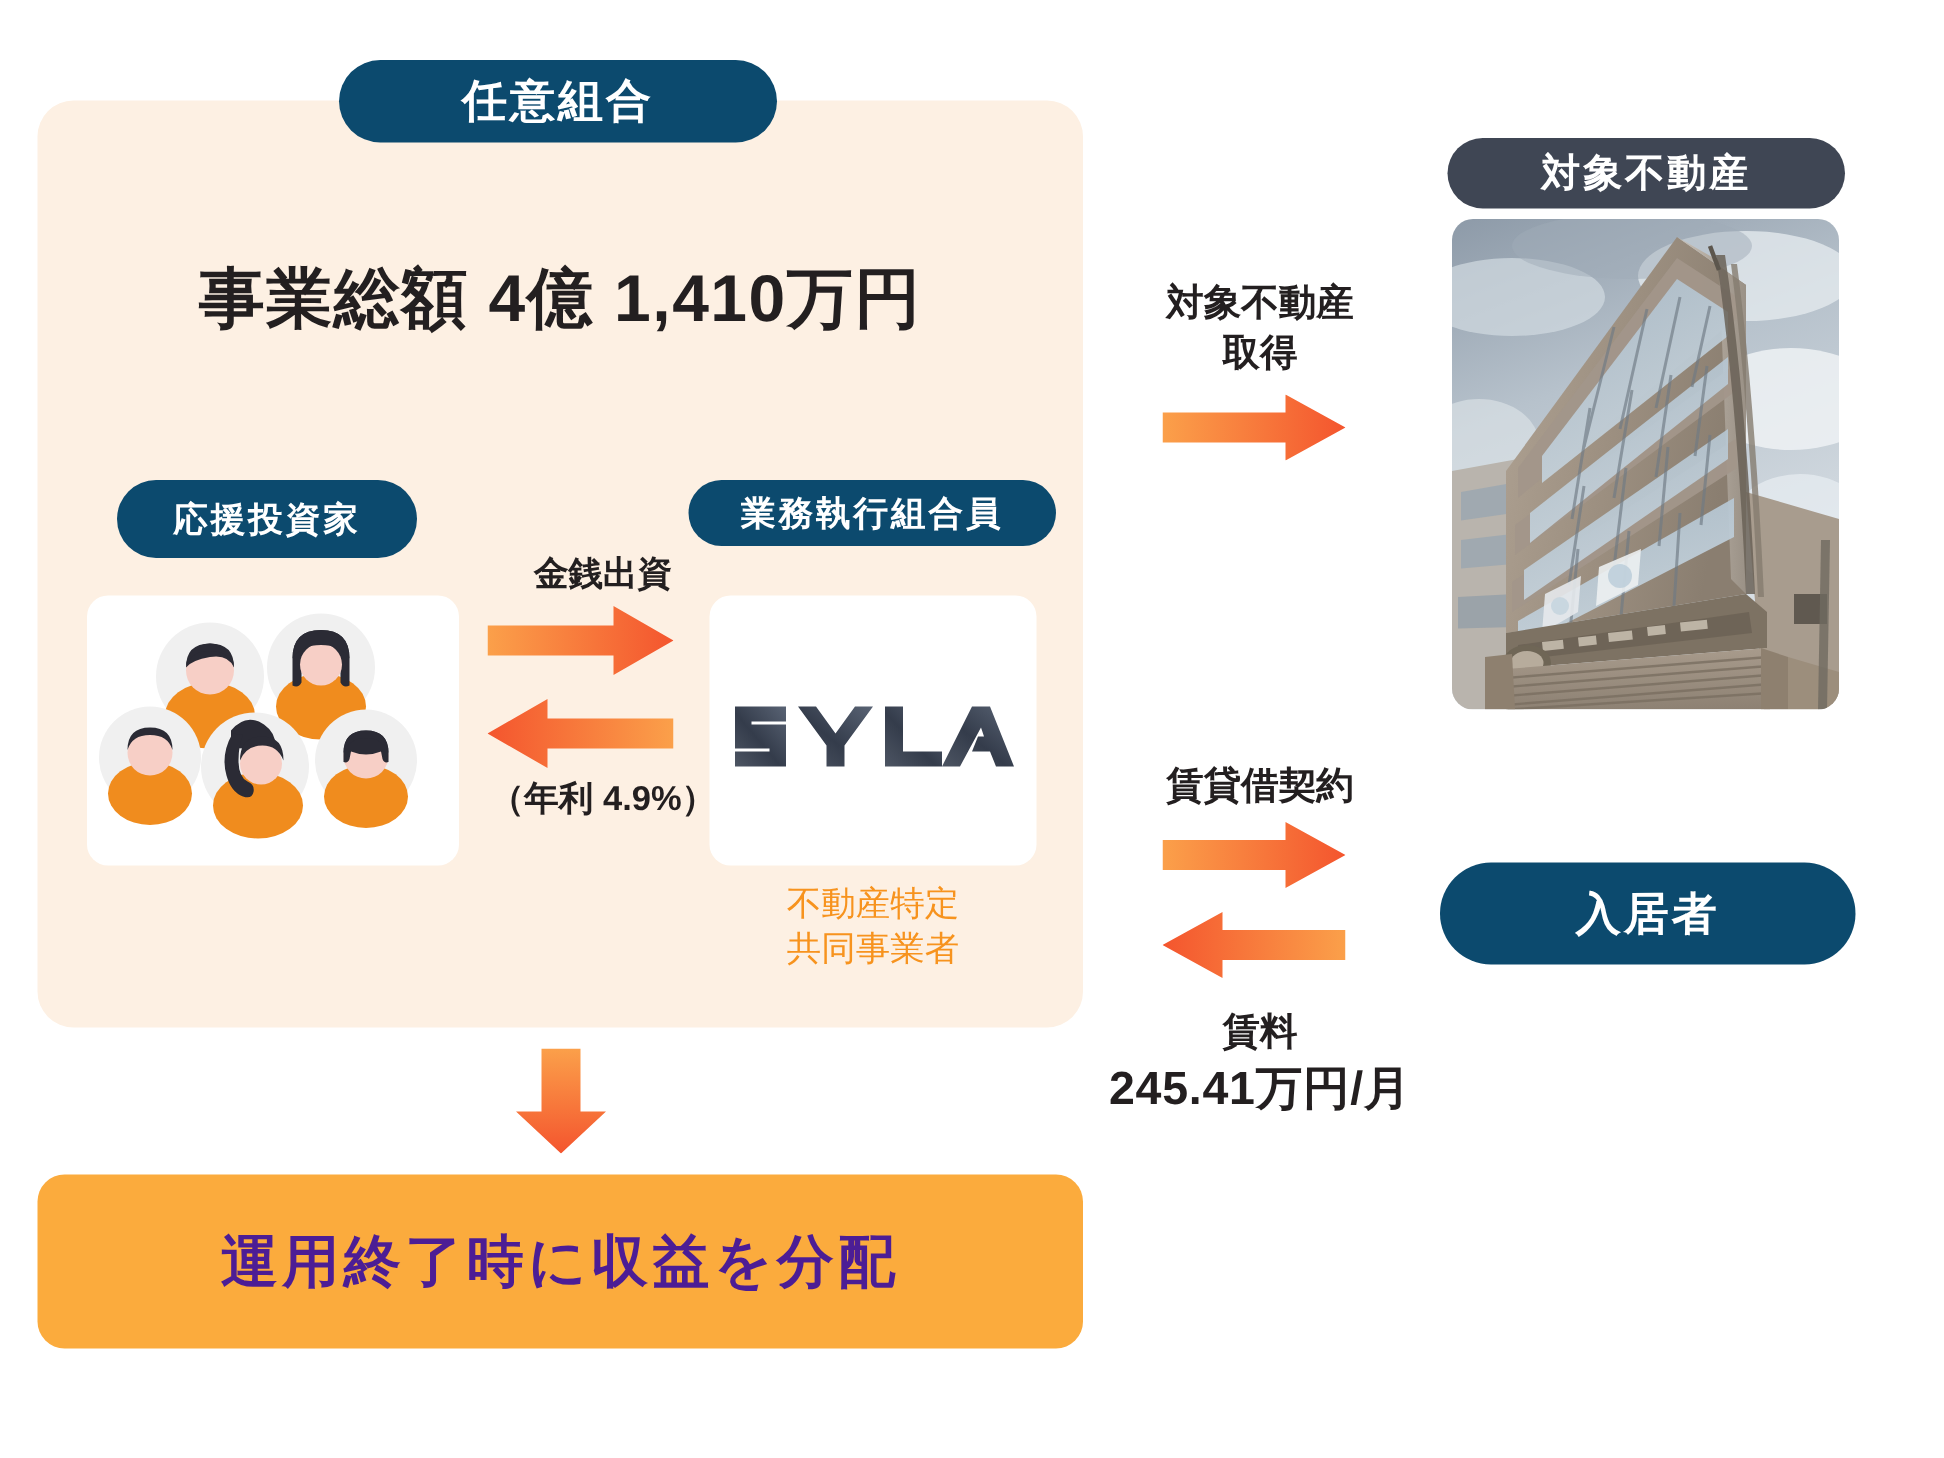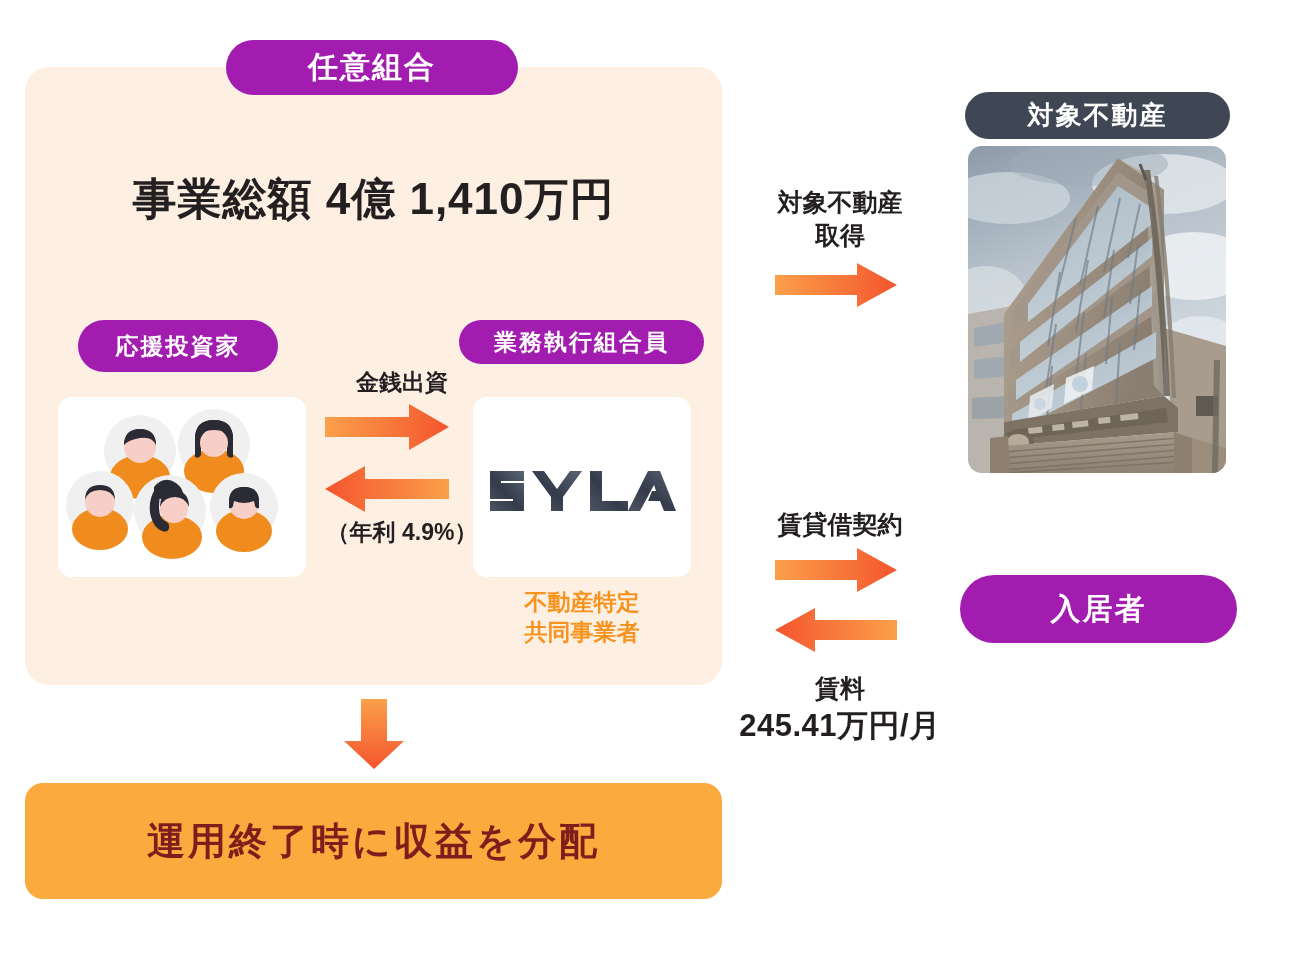--- a/index.html
+++ b/index.html
@@ -36,21 +36,21 @@
     display: flex;
     align-items: center;
     justify-content: center;
     border-radius: 999px;
     color: #ffffff;
     font-weight: bold;
     letter-spacing: 2px;
     white-space: nowrap;
     box-sizing: border-box;
   }
-  .pill-orange { background: #a21caf; }
+  .pill-orange { background: #0c4a6e; }
   .pill-dark   { background: #3f4654; }
 
   #partnership-badge {
     left: 226px; top: 40px;
     width: 292px; height: 55px;
     font-size: 30px;
   }
   #investor-badge {
     left: 78px; top: 320px;
     width: 200px; height: 52px;
@@ -152,21 +152,21 @@
     width: 250px;
     font-size: 31px;
     font-weight: bold;
     letter-spacing: 0.5px;
   }
   #provider-caption {
     left: 473px; top: 588px;
     width: 218px;
     text-align: center;
     font-size: 23px;
-    font-weight: bold;
+    font-weight: normal;
     color: #f7931e;
     line-height: 1.3;
   }
 
   
   #arrow-capital    { left: 325px; top: 404px; }
   #arrow-distribute { left: 325px; top: 466px; }
   #arrow-acquire    { left: 775px; top: 263px; }
   #arrow-lease      { left: 775px; top: 548px; }
   #arrow-rent       { left: 775px; top: 608px; }
@@ -182,21 +182,21 @@
 
   
   #payout-banner {
     left: 25px; top: 783px;
     width: 697px; height: 116px;
     background: #fbab3d;
     border-radius: 18px;
     display: flex;
     align-items: center;
     justify-content: center;
-    color: #7f1d1d;
+    color: #4c1d95;
     font-size: 38px;
     font-weight: bold;
     letter-spacing: 3px;
   }
 </style>
 </head>
 <body>
 
 <div class="stage">
 

